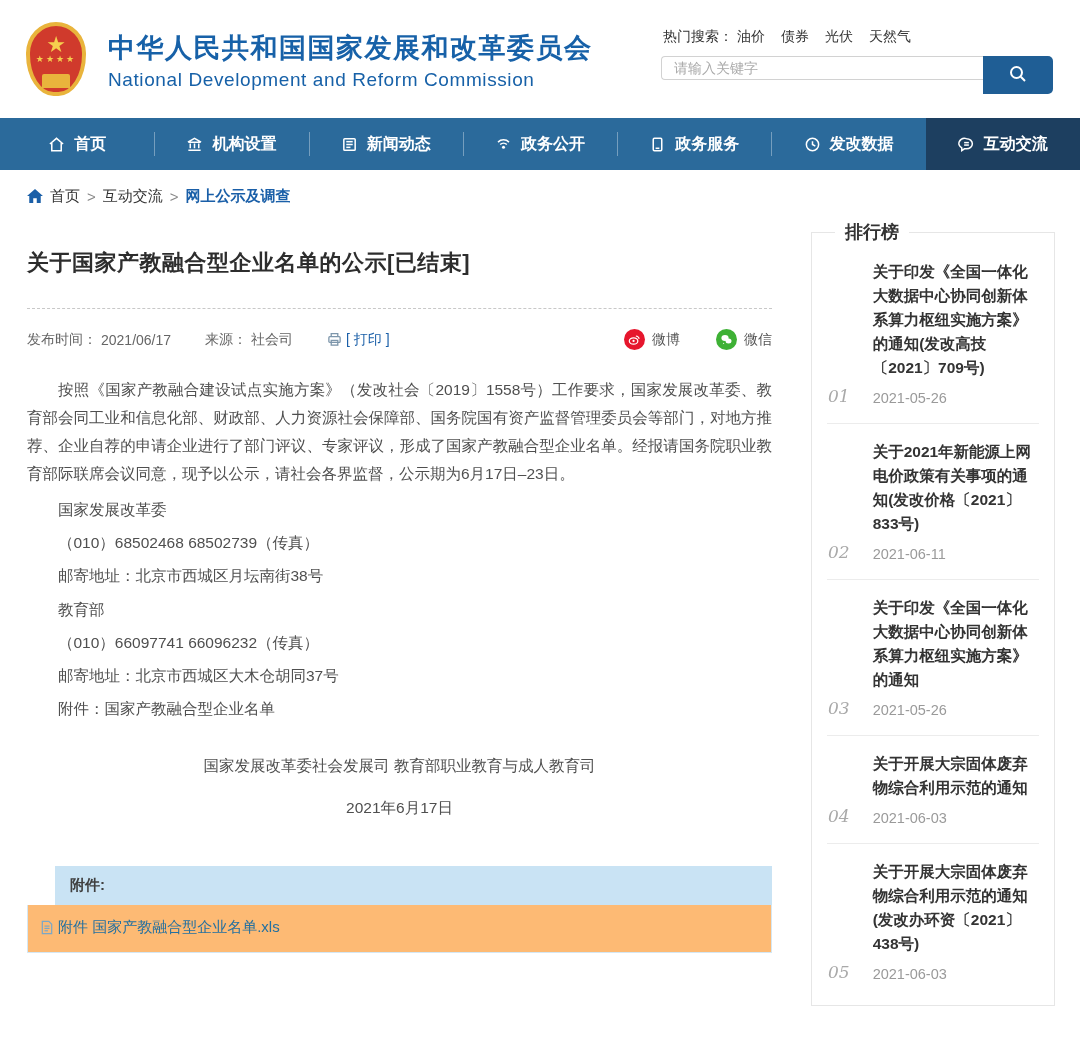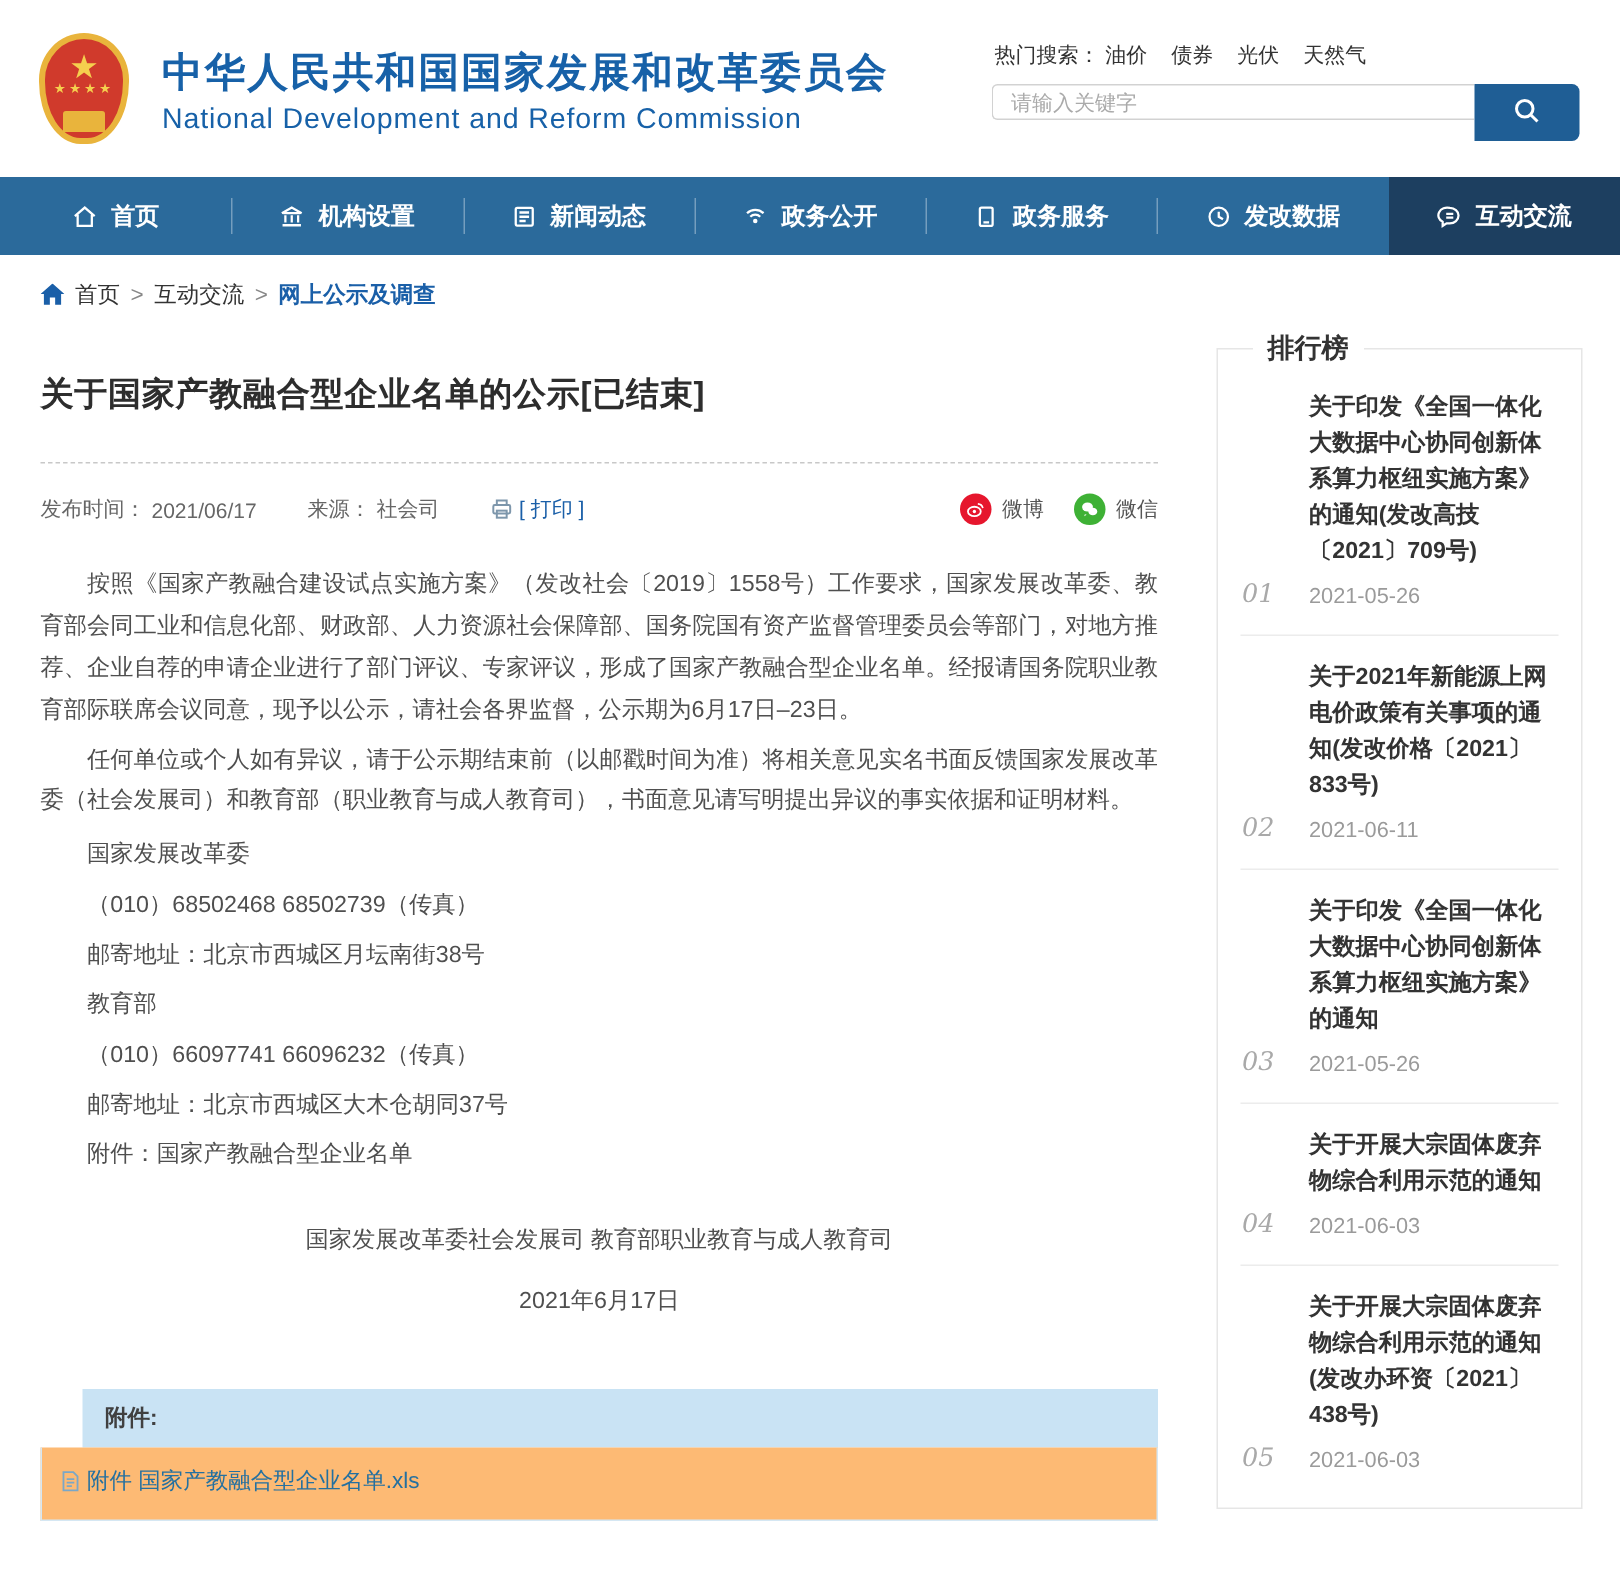--- a/index.html
+++ b/index.html
@@ -58,21 +58,21 @@
   
   .content-wrap { display: flex; padding: 0 25px 0 27px; align-items: flex-start; }
   .main-col { flex: 1; min-width: 0; }
   .side-col { width: 244px; margin-left: 39px; flex: 0 0 auto; }
   
   .article-title { font-size: 22px; font-weight: 700; color: #2d2d2d; margin-top: 28px; letter-spacing: 0.5px; }
   .dashed-sep { border: none; border-top: 1px dashed #c8c8c8; margin-top: 30px; }
   .meta-row { display: flex; align-items: center; margin-top: 20px; font-size: 14px; color: #666; }
   .meta-row .meta-item { margin-right: 34px; display: flex; align-items: center; gap: 4px; }
   .print-link { color: #1a5fa8; cursor: pointer; display: flex; align-items: center; gap: 5px; }
-  .share-group { margin-left: auto; display: flex; align-items: center; gap: 20px; }
+  .share-group { margin-left: auto; display: flex; align-items: center; gap: 36px; }
   .share-item { display: flex; align-items: center; gap: 7px; cursor: pointer; color: #555; }
   .badge { width: 21px; height: 21px; border-radius: 50%; display: flex; align-items: center; justify-content: center; }
   .badge.weibo { background: #e6162d; }
   .badge.wechat { background: #3eb135; }
   .article-body { margin-top: 26px; font-size: 15.5px; color: #4f4f4f; line-height: 1.8; }
   .article-body p.para { text-indent: 2em; text-align: justify; margin-bottom: 5px; }
   .article-body p.contact { text-indent: 2em; line-height: 2.15; }
   .signature { text-align: center; margin-top: 26px; font-size: 15.5px; color: #4f4f4f; }
   .dateline { text-align: center; margin-top: 14px; font-size: 15.5px; color: #4f4f4f; }
   
@@ -251,21 +251,20 @@
           </span>
           <span>微信</span>
         </span>
       </span>
     </div>
 
     <div class="article-body">
       <div>
 
       <p class="para">按照《国家产教融合建设试点实施方案》（发改社会〔2019〕1558号）工作要求，国家发展改革委、教育部会同工业和信息化部、财政部、人力资源社会保障部、国务院国有资产监督管理委员会等部门，对地方推荐、企业自荐的申请企业进行了部门评议、专家评议，形成了国家产教融合型企业名单。经报请国务院职业教育部际联席会议同意，现予以公示，请社会各界监督，公示期为6月17日–23日。</p>
-          <p class="para">任何单位或个人如有异议，请于公示期结束前（以邮戳时间为准）将相关意见实名书面反馈国家发展改革委（社会发展司）和教育部（职业教育与成人教育司），书面意见请写明提出异议的事实依据和证明材料。</p>
         </div>
       <div>
 
           <p class="contact">国家发展改革委</p>
           <p class="contact">（010）68502468  68502739（传真）</p>
           <p class="contact">邮寄地址：北京市西城区月坛南街38号</p>
           <p class="contact">教育部</p>
           <p class="contact">（010）66097741  66096232（传真）</p>
           <p class="contact">邮寄地址：北京市西城区大木仓胡同37号</p>
           <p class="contact">附件：国家产教融合型企业名单</p>

